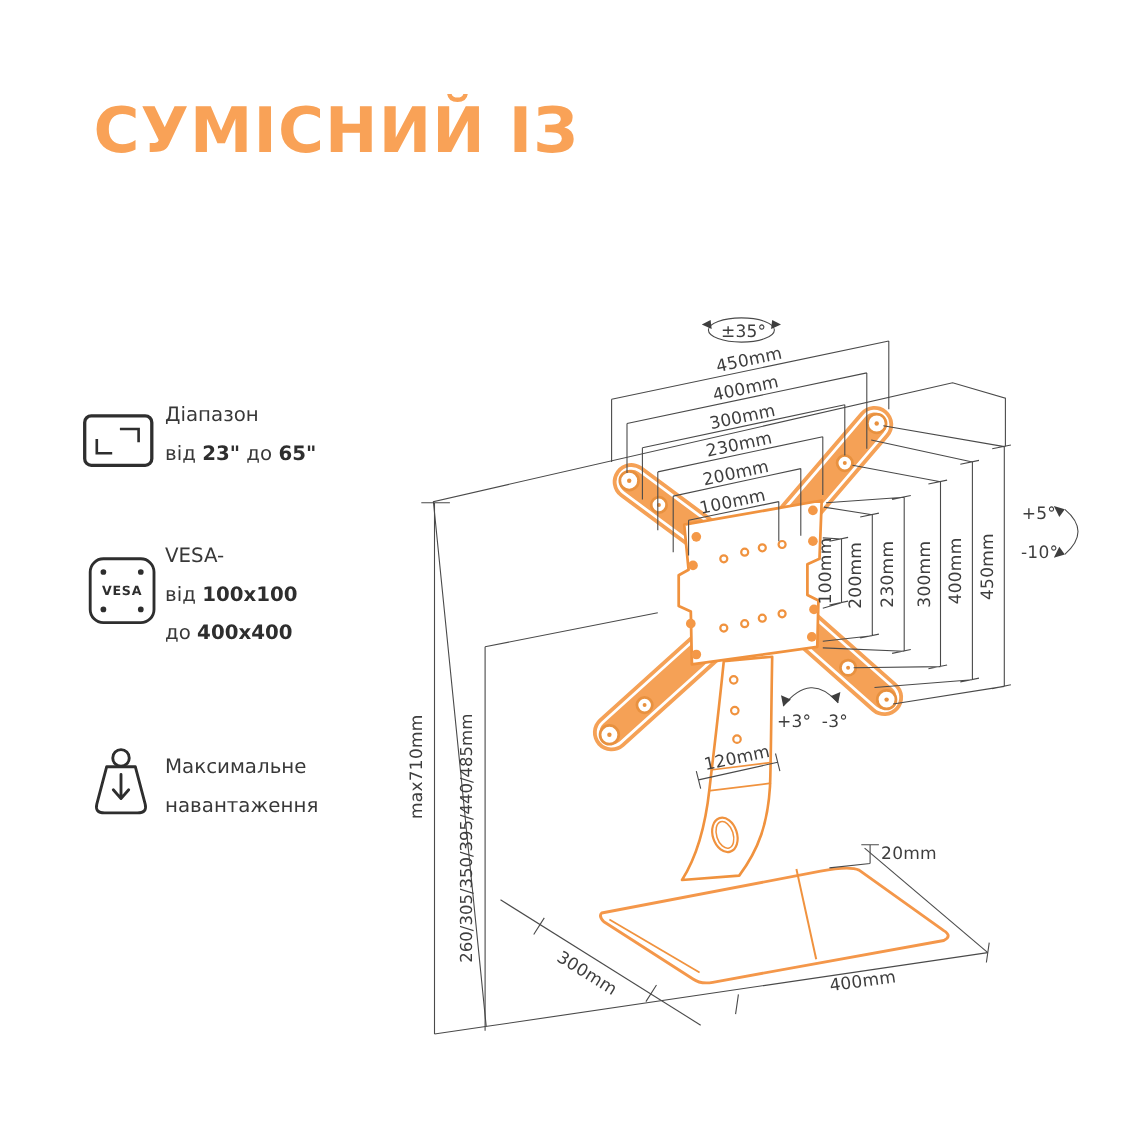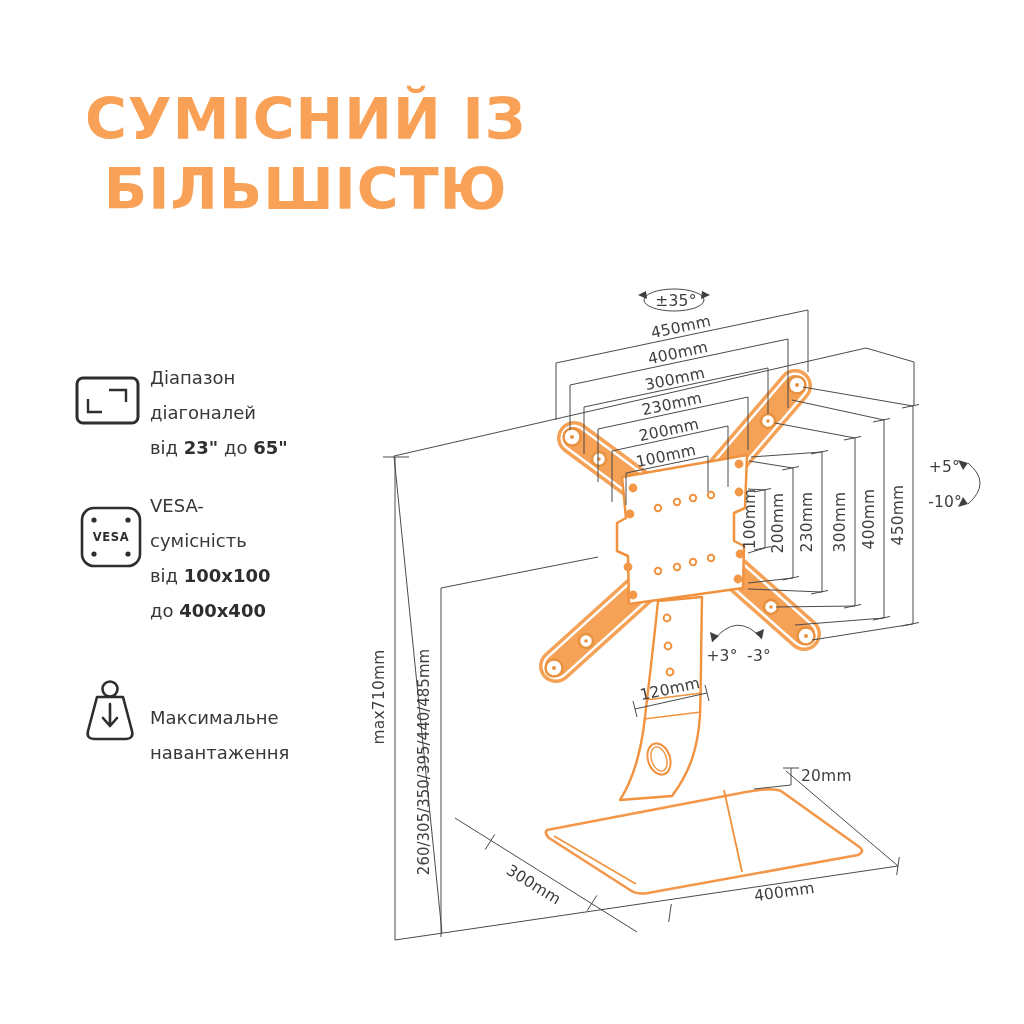--- a/index.html
+++ b/index.html
@@ -19,55 +19,52 @@
   .vesa-label{font-family:"DejaVu Sans", sans-serif;font-size:11.5px;font-weight:600;
               fill:#2e2e2e;letter-spacing:.6px;}
 </style>
 </head>
 <body>
 
 <div class="page">
 
   <h1 class="heading">
     <span>СУМІСНИЙ ІЗ</span>
-    <span>БІЛЬШІСТЮ</span>
   </h1>
 
   <svg class="icon-svg" style="left:74px;top:373px" width="70" height="56" viewBox="74 373 70 56">
     <rect x="77" y="378" width="61" height="45" rx="6" fill="none" stroke="#2e2e2e" stroke-width="3"></rect>
     <path d="M109,390 L126,390 L126,402" fill="none" stroke="#2e2e2e" stroke-width="2.4"></path>
     <path d="M88,399 L88,412 L102,412" fill="none" stroke="#2e2e2e" stroke-width="2.4"></path>
   </svg>
   <div class="feature-text" style="top:360px">
     <div>Діапазон</div>
-    <div>діагоналей</div>
     <div><span>від </span><b>23"</b><span> до </span><b>65"</b></div>
   </div>
 
   <svg class="icon-svg" style="left:80px;top:506px" width="64" height="64" viewBox="80 506 64 64">
     <rect x="82" y="508" width="58" height="58" rx="12" fill="none" stroke="#2e2e2e" stroke-width="2.6"></rect>
     <circle cx="94" cy="520" r="2.6" fill="#2e2e2e"></circle>
     <circle cx="128" cy="520" r="2.6" fill="#2e2e2e"></circle>
     <circle cx="94" cy="554" r="2.6" fill="#2e2e2e"></circle>
     <circle cx="128" cy="554" r="2.6" fill="#2e2e2e"></circle>
     <text x="111" y="541" text-anchor="middle" class="vesa-label">VESA</text>
   </svg>
   <div class="feature-text" style="top:488px">
     <div>VESA-</div>
-    <div>сумісність</div>
     <div><span>від </span><b>100x100</b></div>
     <div><span>до </span><b>400x400</b></div>
   </div>
 
   <svg class="icon-svg" style="left:76px;top:676px" width="70" height="70" viewBox="76 676 70 70">
     <circle cx="110" cy="689" r="7.5" fill="none" stroke="#2e2e2e" stroke-width="2.6"></circle>
     <path d="M97,697 L123,697 L132,731 Q134,739 125,739 L95,739 Q86,739 88,731 Z" fill="#fff" stroke="#2e2e2e" stroke-width="2.6" stroke-linejoin="round"></path>
     <path d="M110,704 L110,724 M103,718 L110,726 L117,718" fill="none" stroke="#2e2e2e" stroke-width="2.6" stroke-linecap="round" stroke-linejoin="round"></path>
   </svg>
-  <div class="feature-text" style="top:700px">
+  <div class="feature-text" style="top:680px">
     <div>Максимальне</div>
     <div>навантаження</div>
   </div>
 
   <svg style="position:absolute;left:350px;top:270px" width="674" height="720" viewBox="350 270 674 720">
 
     <g>
       <path class="thin" d="M442,933 L394,456 L866,348 L914,362 L914,406"></path>
     </g>
 

